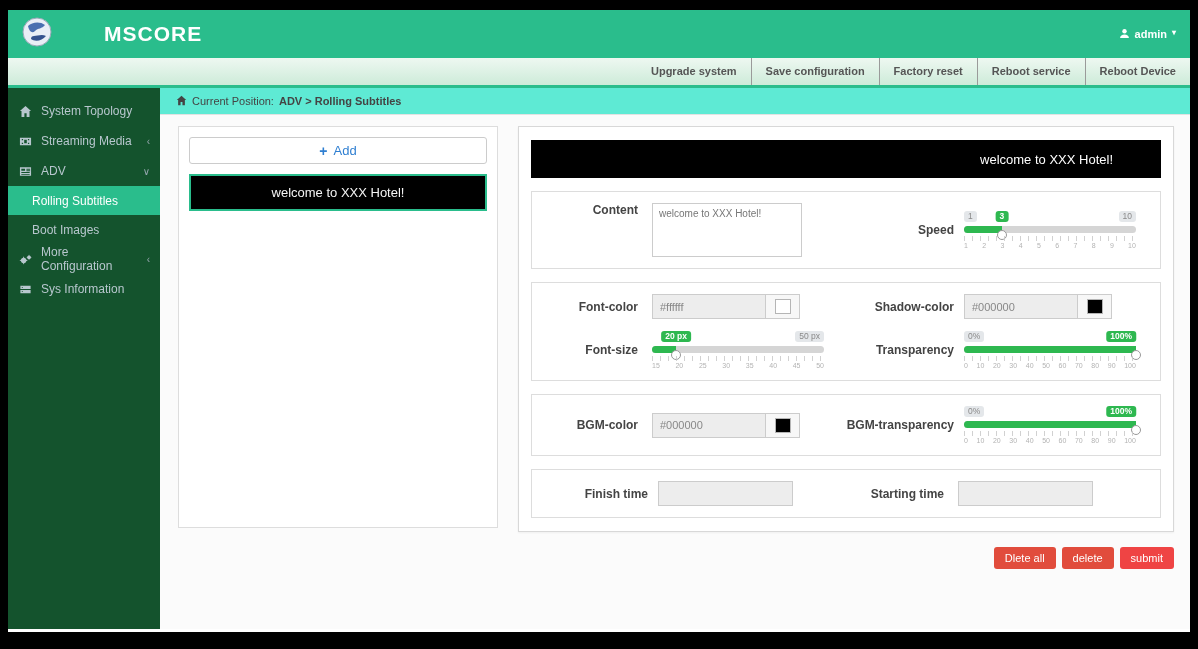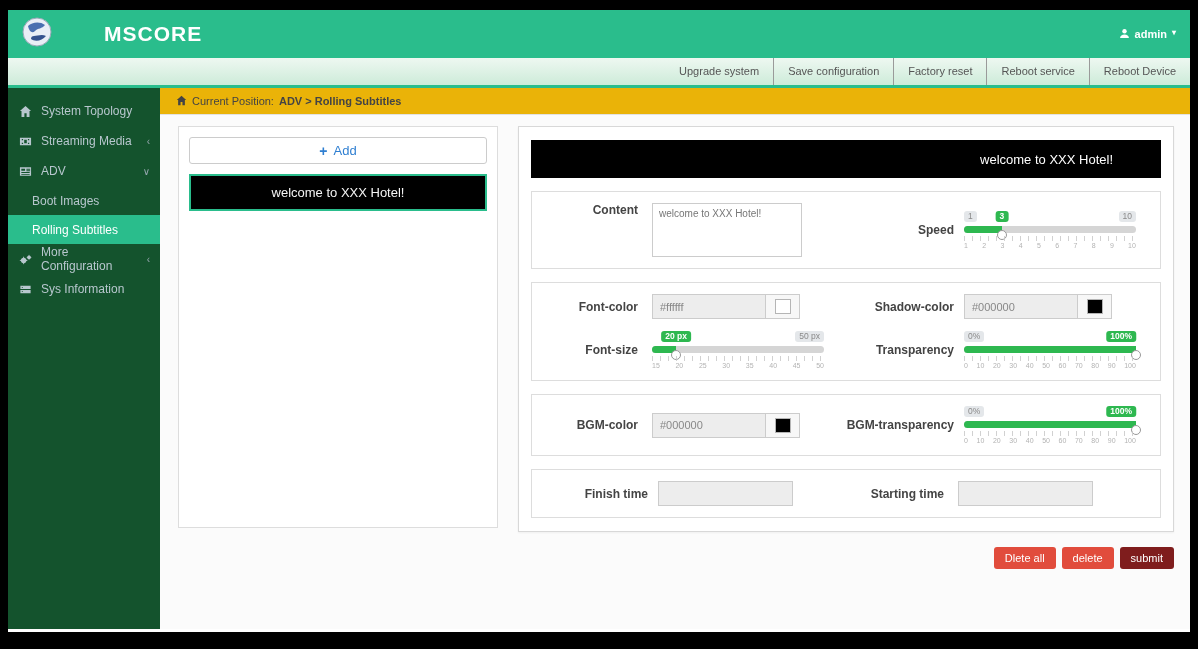--- a/index.html
+++ b/index.html
@@ -8,38 +8,38 @@
 
   
   .topbar { height: 48px; background: #2abd8c; display: flex; align-items: center; padding: 0 14px; }
   .brand { display: flex; align-items: center; gap: 12px; }
   .brand-text { color: #fff; font-size: 21px; font-weight: bold; letter-spacing: 1px; margin-left: 40px; }
   .user { margin-left: auto; display: flex; gap: 5px; color: #fff; font-size: 11px; font-weight: bold; cursor: pointer; }
   .user .caret { font-size: 8px; }
 
   
   .subbar { height: 30px; background: linear-gradient(#eef8f1, #cdebd9); border-bottom: 3px solid #2abd8c; display: flex; justify-content: flex-end; align-items: center; }
-  .toplinks { display: flex; align-items: flex-end; height: 100%; }
+  .toplinks { display: flex; align-items: flex-end; height: 100%; font-weight: bold; }
   .toplink { font-size: 11px; color: #555; text-decoration: none; padding: 0 14px; line-height: 27px; cursor: pointer; white-space: nowrap; }
   .toplink + .toplink { border-left: 1px solid #9a9a9a; }
 
   .layout { display: flex; height: calc(100% - 81px); }
 
   
   .sidebar { width: 152px; background: #14532d; color: #b8c7ce; padding-top: 8px; flex-shrink: 0; }
   .side-item { height: 30px; display: flex; align-items: center; gap: 9px; padding: 0 10px; font-size: 12px; cursor: pointer; }
   .side-item .sicon { width: 14px; height: 14px; display: flex; align-items: center; justify-content: center; flex-shrink: 0; }
   .side-item .sicon svg { width: 13px; height: 13px; fill: #b8c7ce; }
   .side-item .chev { margin-left: auto; font-size: 10px; color: #97a7b0; }
   .side-sub .side-item { padding-left: 24px; height: 29px; }
   .side-item.active { background: #2abd8c; color: #fff; }
 
   
   .main { flex: 1; background: #fbfbfb; position: relative; overflow: hidden; }
-  .breadcrumb { height: 27px; display: flex; align-items: center; gap: 5px; padding: 0 16px; font-size: 11px; color: #444; background: #eab308; border-bottom: 1px solid #e2e2e2; }
+  .breadcrumb { height: 27px; display: flex; align-items: center; gap: 5px; padding: 0 16px; font-size: 11px; color: #444; background: #5eead4; border-bottom: 1px solid #e2e2e2; }
   .breadcrumb svg { width: 11px; height: 11px; fill: #444; }
   .breadcrumb b { font-weight: bold; }
 
   .content { display: flex; padding: 11px 16px 0 18px; gap: 20px; align-items: flex-start; }
 
   
   .list-card { width: 320px; background: #fff; border: 1px solid #ddd; padding: 10px; height: 402px; flex-shrink: 0; }
   .add-btn { width: 100%; height: 27px; background: #fff; border: 1px solid #ccc; border-radius: 3px; color: #2f7fd1; font-size: 13px; display: flex; align-items: center; justify-content: center; gap: 6px; cursor: pointer; font-family: inherit; }
   .add-btn .plus { font-weight: bold; font-size: 14px; }
   .subtitle-item { margin-top: 10px; height: 37px; background: #000; border: 2px solid #2abd8c; color: #f5f5f5; display: flex; align-items: center; justify-content: center; font-size: 13px; cursor: pointer; }
@@ -83,21 +83,21 @@
   .fill { height: 100%; background: #2eb850; border-radius: 4px 0 0 4px; }
   .handle { position: absolute; width: 10px; height: 10px; background: #fff; border: 1px solid #999; border-radius: 50%; top: 4px; transform: translateX(-50%); cursor: pointer; }
   .ruler { margin-top: 3px; }
   .tickline { height: 5px; background: repeating-linear-gradient(90deg, #c9c9c9 0 1px, transparent 1px 8px); opacity: .85; }
   .ticknums { display: flex; justify-content: space-between; font-size: 7px; color: #b3b3b3; margin-top: 1px; }
 
   
   .actions { display: flex; justify-content: flex-end; gap: 6px; margin: 15px 16px 0 0; align-items: center; }
   .btn { border: none; border-radius: 3px; color: #fff; font-size: 11px; padding: 5px 11px; cursor: pointer; font-family: inherit; }
   .btn.danger { background: #e14c3c; }
-  .btn.success { background: #7f1d1d; }
+  .btn.success { background: #ef4444; }
 </style>
 </head>
 <body>
 
 <div class="app">
 
   <header class="topbar">
     <div class="brand">
       <span>
         <svg width="30" height="30" viewBox="0 0 30 30">
@@ -157,25 +157,25 @@
       <div class="side-item">
         <span class="sicon">
           <svg viewBox="0 0 14 14">
               <path d="M1 2.5h12v9H1zm1.5 1.5v2.2h4V4zm0 3.6h9v1h-9zm0 2h9v1h-9zM8 4v1h4V4zm0 1.6v1h4v-1z" fill-rule="evenodd"></path>
             </svg>
         </span>
         <span>ADV</span>
         <span class="chev">∨</span>
       </div>
       <div class="side-sub">
+        <div class="side-item active">
+          <span>Rolling Subtitles</span>
+        </div>
         <div class="side-item">
           <span>Boot Images</span>
-        </div>
-        <div class="side-item active">
-          <span>Rolling Subtitles</span>
         </div>
       </div>
       <div class="side-item">
         <span class="sicon">
           <svg viewBox="0 0 14 14">
               <path d="M5 3.5 5.6 5A3 3 0 0 1 8 7.4l1.5.6-1.5.6A3 3 0 0 1 5.6 11L5 12.5 4.4 11A3 3 0 0 1 2 8.6L.5 8 2 7.4A3 3 0 0 1 4.4 5Zm5.8-1.8.4 1a2 2 0 0 1 1.6 1.6l1 .4-1 .4a2 2 0 0 1-1.6 1.6l-.4 1-.4-1A2 2 0 0 1 8.8 5l-1-.4 1-.4a2 2 0 0 1 1.6-1.6Z"></path>
             </svg>
         </span>
         <span>More Configuration</span>
         <span class="chev">‹</span>

